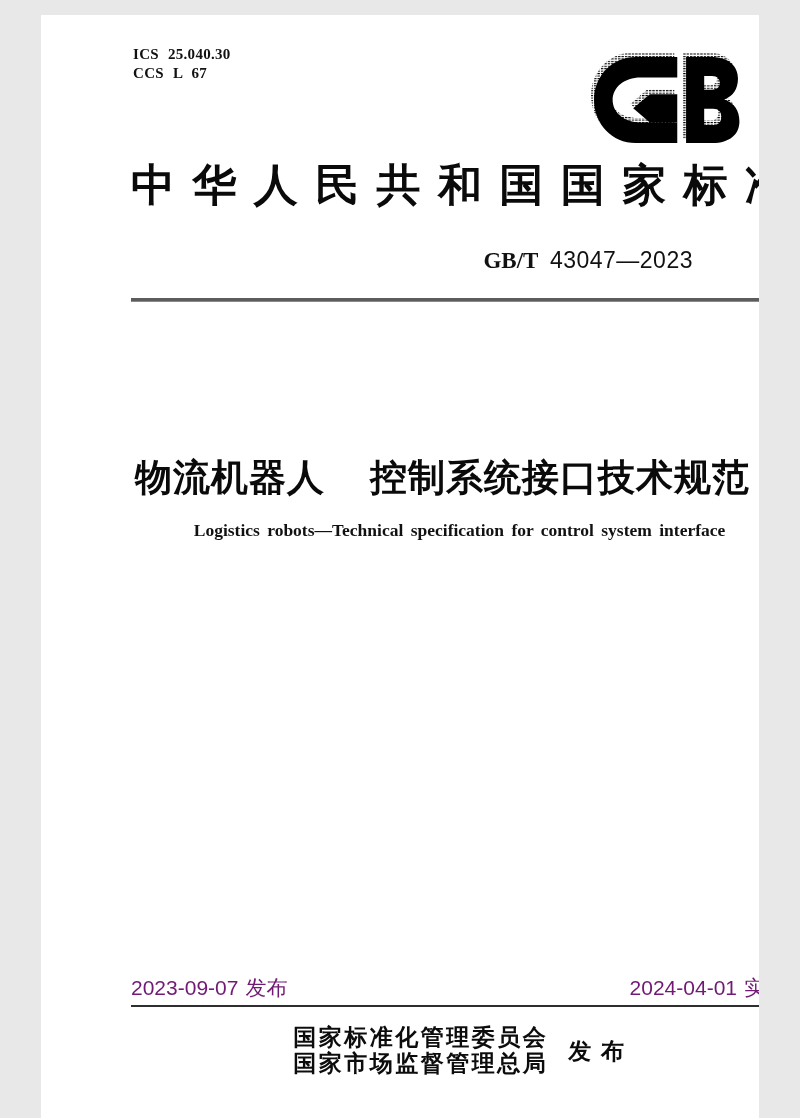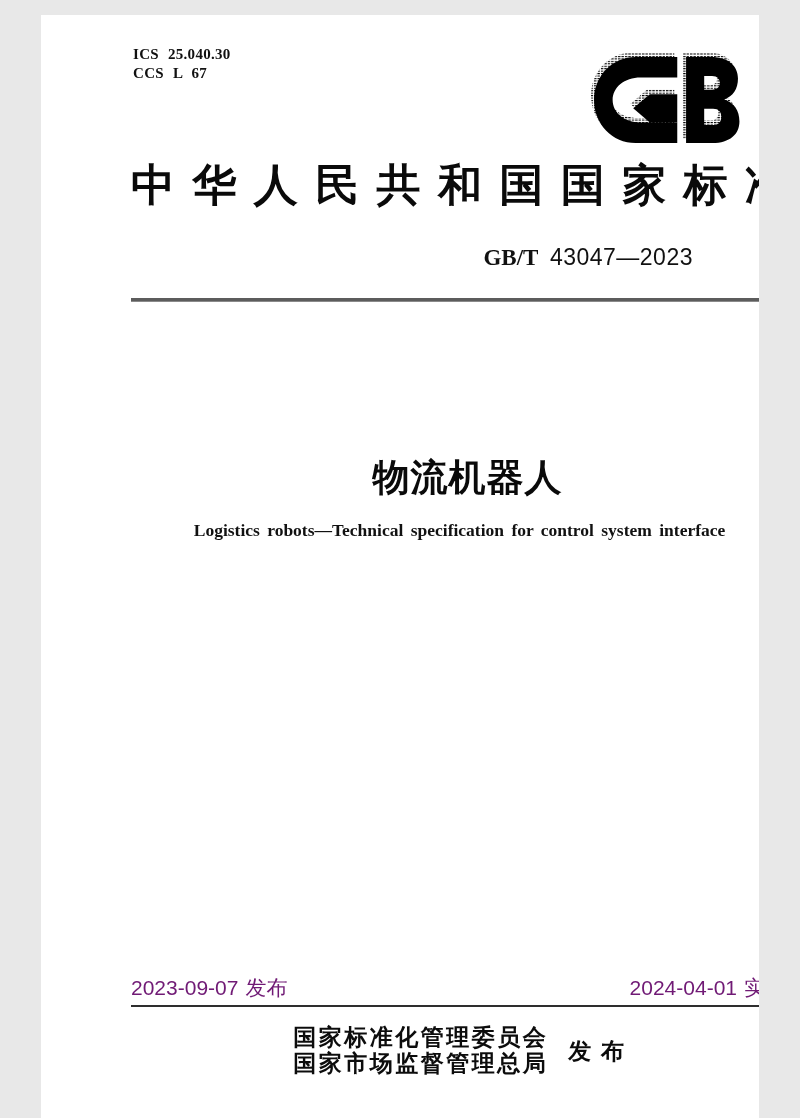--- a/index.html
+++ b/index.html
@@ -56,21 +56,21 @@
     color: #0a0a0a;
     white-space: nowrap;
   }
 
   
   .std-code {
     position: absolute;
     right: 66px;
     top: 226px;
     font-size: 23px;
-    line-height: 32px;
+    line-height: 38px;
     white-space: nowrap;
     color: #111;
   }
   .std-code .prefix {
     font-family: "Liberation Serif", "DejaVu Serif", serif;
     font-weight: bold;
   }
   .std-code .number {
     font-family: "Liberation Sans", "DejaVu Sans", sans-serif;
     font-weight: 500;
@@ -83,21 +83,21 @@
     top: 283px;
     width: 657px;
     height: 3px;
     background: #5c5c5c;
     border-bottom: 1px solid #8a8a8a;
   }
 
   
   .title-cn {
     position: absolute;
-    left: 98px;
+    left: 73px;
     top: 438px;
     width: 657px;
     display: flex;
     justify-content: center;
     gap: 45px;
     font-family: "Liberation Sans", "DejaVu Sans", sans-serif;
     font-weight: bold;
     font-size: 37px;
     letter-spacing: 1px;
     color: #0a0a0a;
@@ -222,20 +222,21 @@
 
   <div class="std-code">
     <span class="prefix">GB/T</span><span>&nbsp;</span>
     <span class="number">43047—2023</span>
   </div>
 
   <div class="rule-top"></div>
 
   <div class="title-cn">
     <span>物流机器人</span>
+    <span>控制系统接口技术规范</span>
   </div>
 
   <div class="title-en">Logistics robots—Technical specification for control system interface</div>
 
   <div class="date-row">
     <div>
       <span>2023-09-07</span><span class="gap"></span><span>发布</span>
     </div>
     <div>
       <span>2024-04-01</span><span class="gap"></span><span>实施</span>

